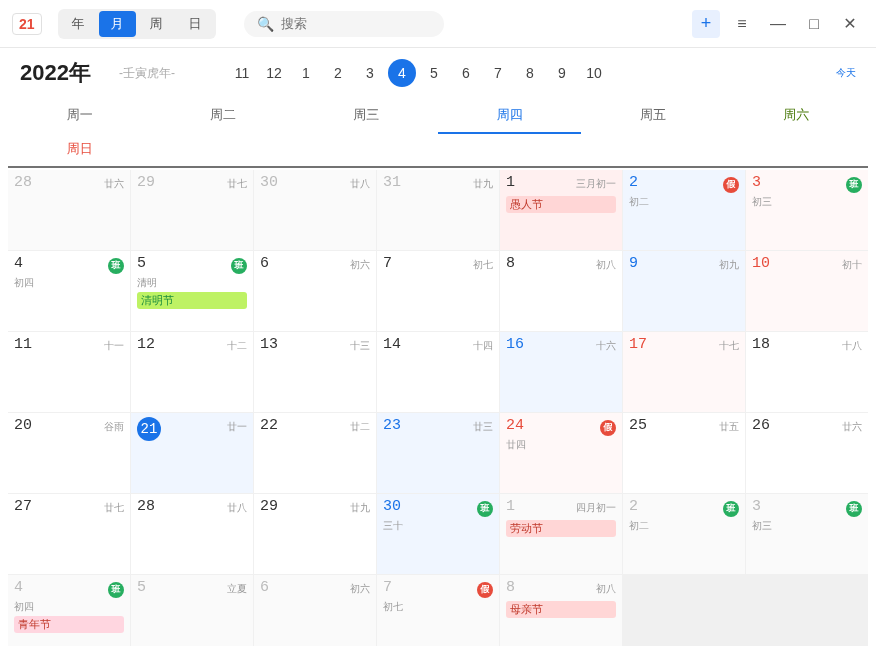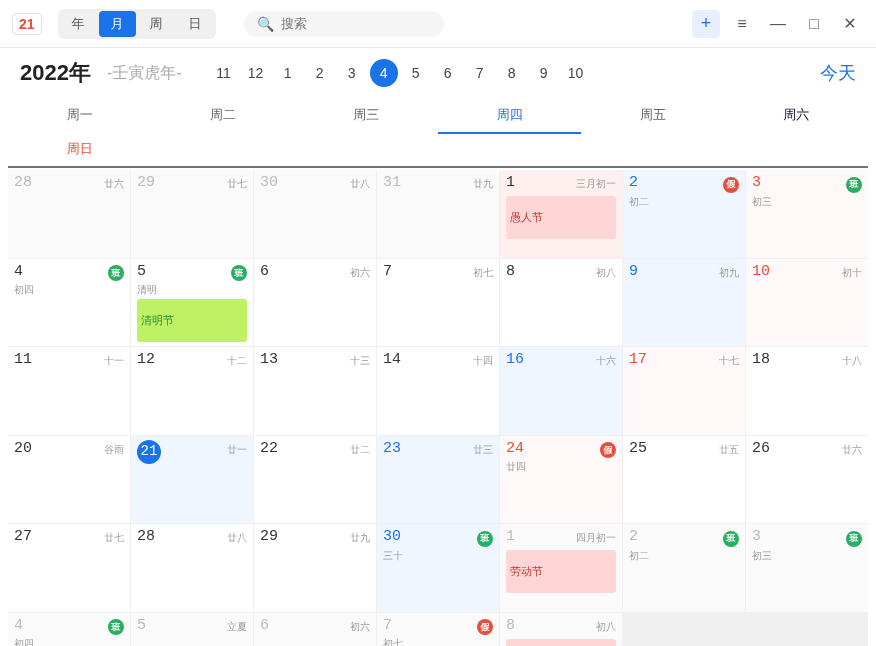--- a/index.html
+++ b/index.html
@@ -91,32 +91,32 @@
       justify-content: center;
     }
     .win-btn.add { background: #e8f0fe; color: #1a73e8; font-size: 18px; }
 
     
     .cal-header {
       display: flex;
       align-items: center;
       padding: 10px 20px;
       background: #fff;
-      gap: 12px;
+      gap: 24px;
     }
     .cal-year {
       font-size: 22px;
       font-weight: bold;
       color: #222;
       margin-right: 4px;
     }
     .cal-zodiac {
-      font-size: 16px;
+      font-size: 12px;
       color: #aaa;
-      margin-right: 16px;
+      margin-right: 29px;
     }
     .month-nums {
       display: flex;
       gap: 4px;
       align-items: center;
     }
     .month-num {
       width: 28px;
       height: 28px;
       display: flex;
@@ -128,21 +128,21 @@
       border-radius: 50%;
     }
     .month-num.active {
       background: #1a73e8;
       color: #fff;
       border-radius: 50%;
     }
     .today-btn {
       margin-left: auto;
       color: #1a73e8;
-      font-size: 18px;
+      font-size: 10px;
       cursor: pointer;
       border: none;
       background: transparent;
     }
 
     
     .cal-grid {
       flex: 1;
       display: flex;
       flex-direction: column;
@@ -159,21 +159,21 @@
       text-align: center;
       padding: 8px 0;
       font-size: 13px;
       color: #666;
     }
     .weekday-cell.thu {
       color: #1a73e8;
       border-bottom: 2px solid #1a73e8;
       margin-bottom: -2px;
     }
-    .weekday-cell.sat { color: #0f172a; }
+    .weekday-cell.sat { color: #4d7c0f; }
     .weekday-cell.sun { color: #e74c3c; }
 
     .days-grid {
       flex: 1;
       display: grid;
       grid-template-columns: repeat(7, 1fr);
       grid-template-rows: repeat(6, 1fr);
       gap: 1px;
       background: #f0f0f0;
       font-family: Liberation Mono, monospace;
@@ -218,21 +218,21 @@
     }
     .day-num.sun-color { color: #e74c3c; }
     .day-num.sat-color { color: #1a73e8; }
     .lunar-tag {
       font-size: 10px;
       color: #999;
     }
     .event-tag {
       font-size: 11px;
       border-radius: 3px;
-      padding: 14px 4px;
+      padding: 1px 4px;
       margin-top: 2px;
       white-space: nowrap;
       overflow: hidden;
       text-overflow: ellipsis;
       max-width: 100%;
     }
     .event-red { background: #ffd6d6; color: #c0392b; }
     .event-green { background: #bef264; color: #1e8e3e; }
     .event-pink { background: #ffd6e0; color: #c0392b; }
 

